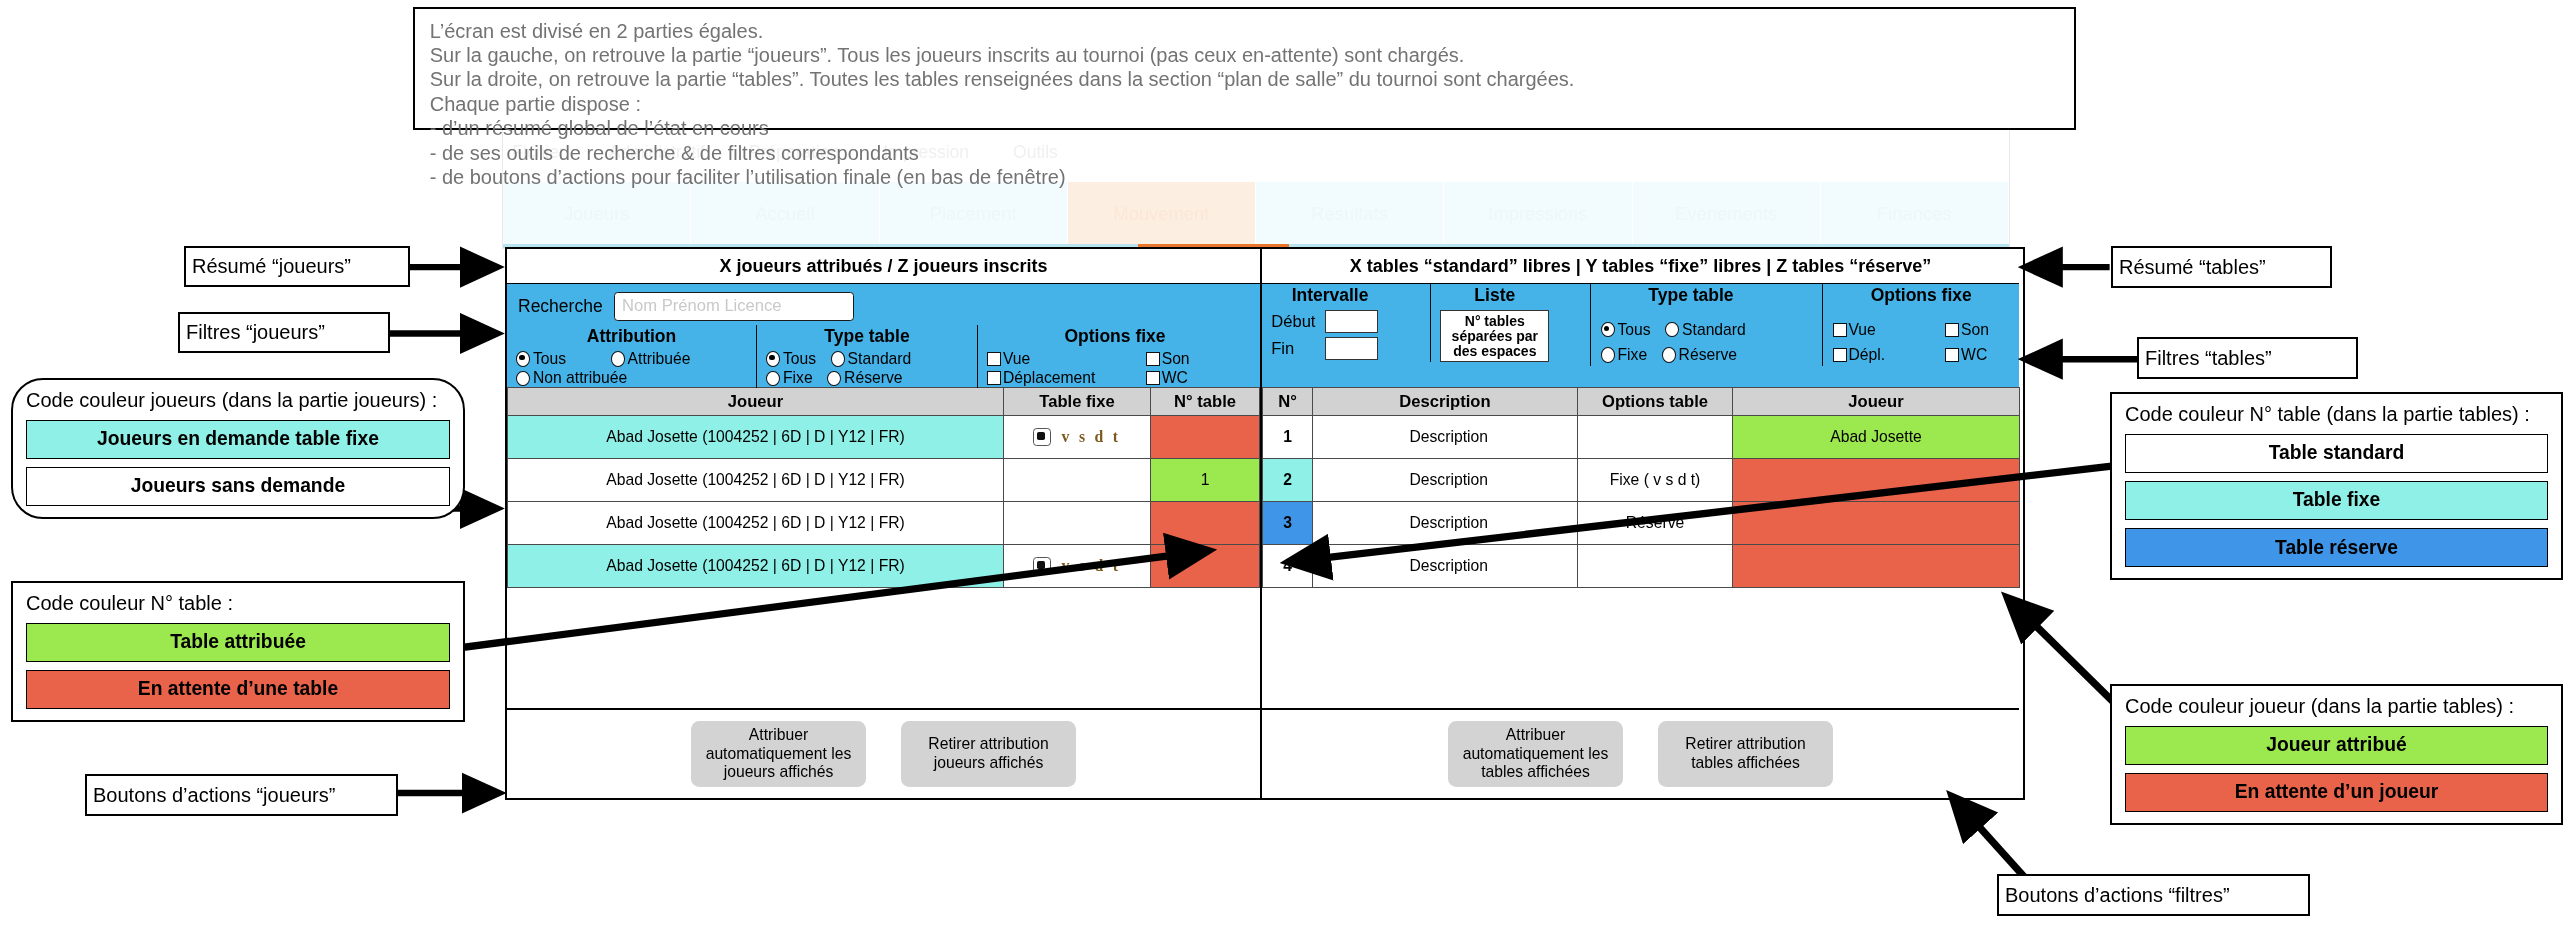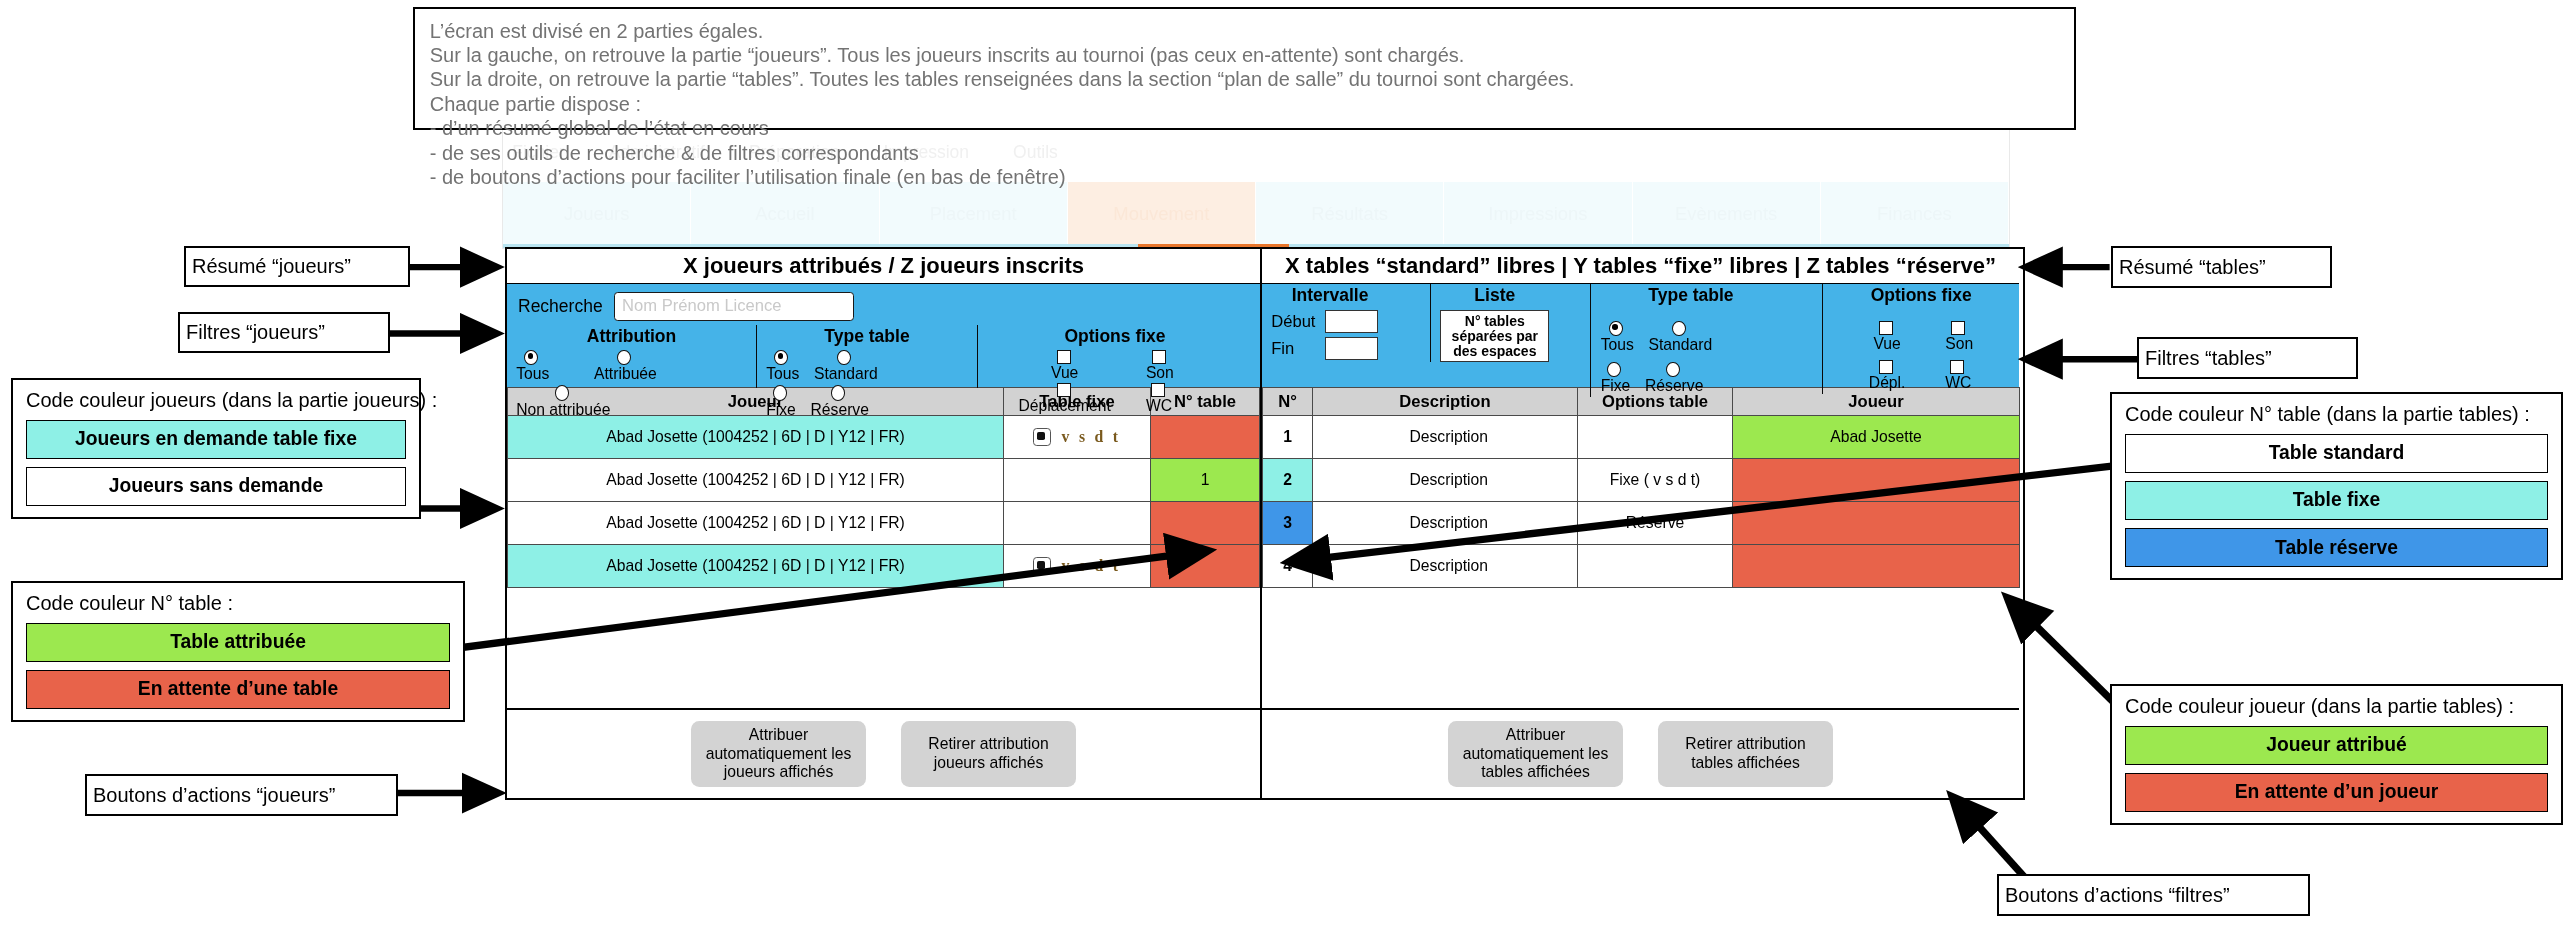--- a/index.html
+++ b/index.html
@@ -52,21 +52,21 @@
     border: 2.8px solid #000; background: #ffffff;
   }
   .panes { display: flex; width: 100%; height: 100%; }
   .pane { position: relative; height: 100%; }
   .pane.left  { width: 755px; border-right: 2.8px solid #000; }
   .pane.right { width: 757px; }
 
   .summary {
     height: 35px; background: #ffffff; border-bottom: 1.8px solid #000;
     display: flex; align-items: center; justify-content: center;
-    font-size: 22px; font-weight: bold; color: #000;
+    font-size: 18px; font-weight: bold; color: #000;
   }
 
   .filters { background: #45b3e8; padding: 0; position: relative; }
   .filters.left  { height: 103px; }
   .filters.right { height: 103px; }
 
   
   .search-row { display: flex; align-items: center; padding: 7.4px 0 3.7px 11px; height: 41px; }
   .search-label { font-size: 17.5px; color: #000; margin-right: 11px; }
   .search-input {
@@ -75,21 +75,21 @@
     font-family: "Liberation Sans", sans-serif;
   }
   .search-input::placeholder { color: #c9c9c9; }
 
   
   .fgroups { display: flex; height: 63px; }
   .fgroup { position: relative; padding: 0 9.2px; }
   .fgroup + .fgroup { border-left: 1.8px solid #0a0a0a; }
   .fgroup-title { text-align: center; font-size: 17.5px; font-weight: bold; color: #000; margin: 0.9px 0 2.8px; }
   .frow { display: flex; align-items: center; gap: 3.7px; margin-bottom: 1.8px; }
-  .fopt { display: flex; align-items: center; font-size: 15.7px; color: #000; white-space: nowrap; flex-direction: column; }
+  .fopt { display: flex; align-items: center; font-size: 15.7px; color: #000; white-space: nowrap; }
 
   .radio {
     width: 14px; height: 15.7px; border: 1.8px solid #111; border-radius: 50%;
     background: #fff; margin-right: 2.8px; flex: none; position: relative;
   }
   .radio.on::after {
     content: ""; position: absolute; left: 2.3px; top: 2.8px; width: 5.5px; height: 5.5px;
     border-radius: 50%; background: #000;
   }
   .cbox {
@@ -510,21 +510,21 @@
   <div class="ann" style="left:178px; top:312px; width:212px; height:41px;">Filtres “joueurs”</div>
 
   <div class="ann" style="left:85px; top:774px; width:313px; height:42px;">Boutons d’actions “joueurs”</div>
 
   <div class="ann" style="left:2111px; top:246px; width:221px; height:42px;">Résumé “tables”</div>
 
   <div class="ann" style="left:2137px; top:337px; width:221px; height:42px;">Filtres “tables”</div>
 
   <div class="ann" style="left:1997px; top:874px; width:313px; height:42px;">Boutons d’actions “filtres”</div>
 
-  <div class="legend" style="left:11px; top:378px; width:410px;">
+  <div class="legend" style="left:11px; top:378px; width:454px;border-radius:32px;">
     <div class="legend-title">Code couleur joueurs (dans la partie joueurs) :</div>
     <div class="swatch sw-cyan">Joueurs en demande table fixe</div>
     <div class="swatch sw-white">Joueurs sans demande</div>
   </div>
 
   <div class="legend" style="left:11px; top:581px; width:454px;">
     <div class="legend-title">Code couleur N° table :</div>
     <div class="swatch sw-green">Table attribuée</div>
     <div class="swatch sw-red">En attente d’une table</div>
   </div>

